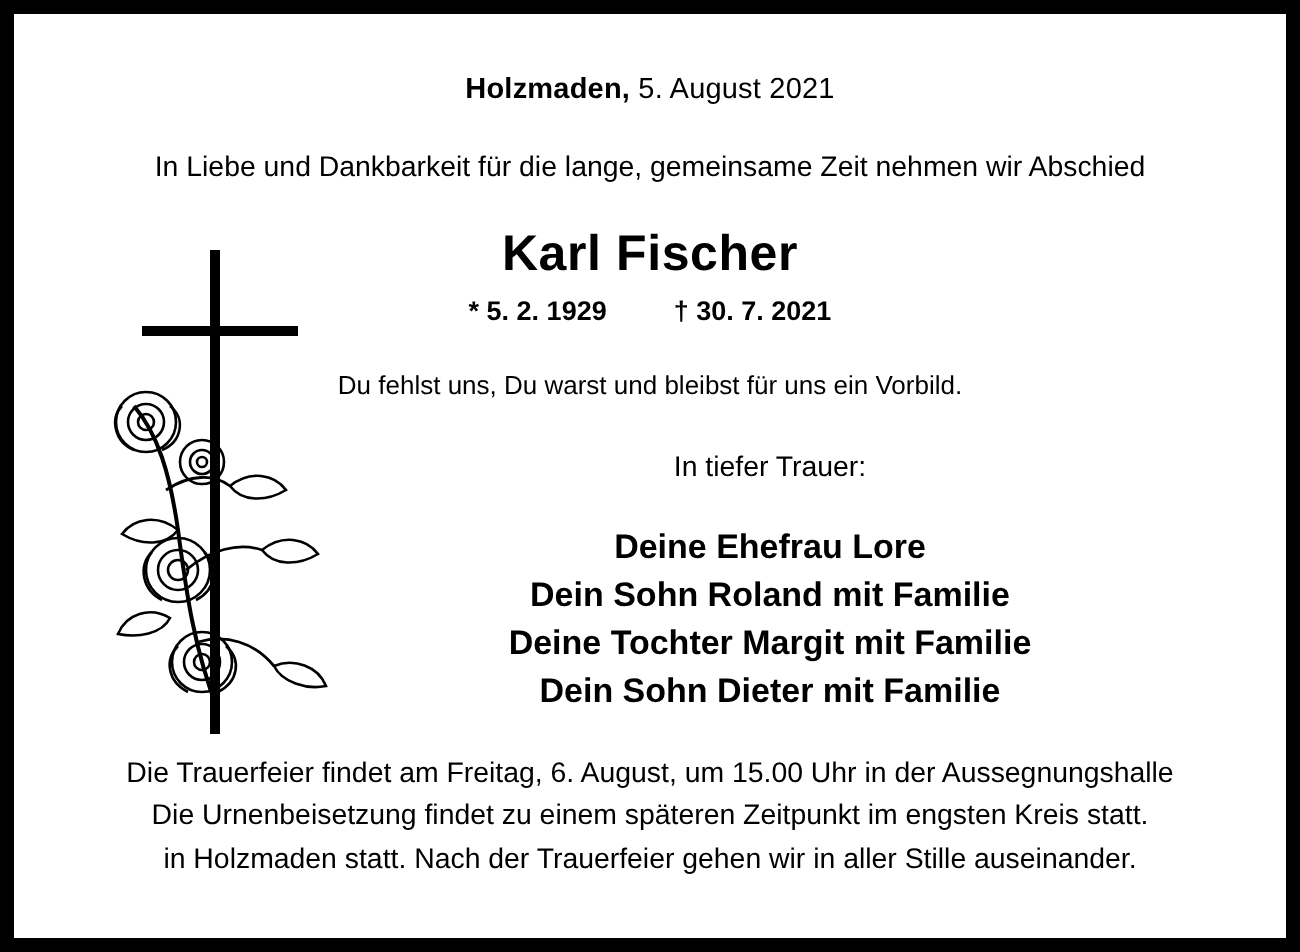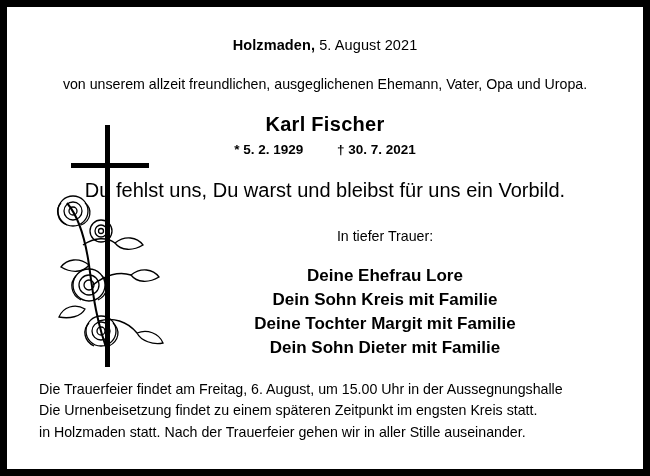--- a/index.html
+++ b/index.html
@@ -40,57 +40,58 @@
     font-weight: bold;
   }
   .intro {
     text-align: center;
     font-size: 14.2px;
     line-height: 1.55;
     margin: 0 6px 18px 6px;
   }
   .name {
     text-align: center;
-    font-size: 20px;
+    font-size: 25px;
     font-weight: bold;
     letter-spacing: 0.3px;
     margin: 14px 0 6px 0;
   }
   .dates {
     text-align: center;
     font-size: 13.5px;
     font-weight: bold;
     margin-bottom: 22px;
   }
   .dates .sep {
     display: inline-block;
     width: 26px;
   }
   .verse {
     text-align: center;
-    font-size: 20px;
+    font-size: 13px;
     margin: 0 0 26px 0;
   }
   .mourners {
     text-align: center;
     margin-left: 120px;
     margin-bottom: 18px;
   }
   .mourners .heading {
     font-size: 14.2px;
     margin-bottom: 20px;
   }
   .mourners .m-item {
     font-size: 17px;
     font-weight: bold;
     line-height: 1.42;
   }
   .footer {
     font-size: 14.2px;
     line-height: 1.52;
+    text-align: center;
     margin: 0 2px;
   }
   .footer p {
     margin: 0;
   }
 
   
   .emblem {
     position: absolute;
     left: 42px;
@@ -107,21 +108,21 @@
 
 <div class="obituary">
   <div class="inner">
 
     <div class="place-line">
       <span class="place">Holzmaden,</span>
       <span>5. August 2021</span>
     </div>
 
     <div class="intro">
-      <div>von unserem allzeit freundlichen, ausgeglichenen Ehemann, Vater, Opa und Uropa.</div>
+      <div>In Liebe und Dankbarkeit für die lange, gemeinsame Zeit nehmen wir Abschied</div>
     </div>
 
     <div class="emblem">
       <svg width="130" height="245" viewBox="0 0 130 245" xmlns="http://www.w3.org/2000/svg">
 
         <rect x="56" y="0" width="5" height="242" fill="#000000"></rect>
         <rect x="22" y="38" width="78" height="5" fill="#000000"></rect>
 
         <path d="M60 230 C 48 200, 44 170, 40 140 C 36 112, 30 92, 18 78" stroke="#000000" stroke-width="2" fill="none"></path>
         <path d="M44 160 C 56 150, 70 146, 82 150" stroke="#000000" stroke-width="1.4" fill="none"></path>
@@ -172,21 +173,21 @@
       <span>* 5. 2. 1929</span>
       <span class="sep"></span>
       <span>† 30. 7. 2021</span>
     </div>
 
     <div class="verse">Du fehlst uns, Du warst und bleibst für uns ein Vorbild.</div>
 
     <div class="mourners">
       <div class="heading">In tiefer Trauer:</div>
       <div class="m-item">Deine Ehefrau Lore</div>
-      <div class="m-item">Dein Sohn Kreis mit Familie</div>
+      <div class="m-item">Dein Sohn Roland mit Familie</div>
       <div class="m-item">Deine Tochter Margit mit Familie</div>
       <div class="m-item">Dein Sohn Dieter mit Familie</div>
     </div>
 
     <div class="footer">
       <p>Die Trauerfeier findet am Freitag, 6. August, um 15.00 Uhr in der Aussegnungshalle</p>
       <p>Die Urnenbeisetzung findet zu einem späteren Zeitpunkt im engsten Kreis statt.</p>
       <p>in Holzmaden statt. Nach der Trauerfeier gehen wir in aller Stille auseinander.</p>
     </div>
 

